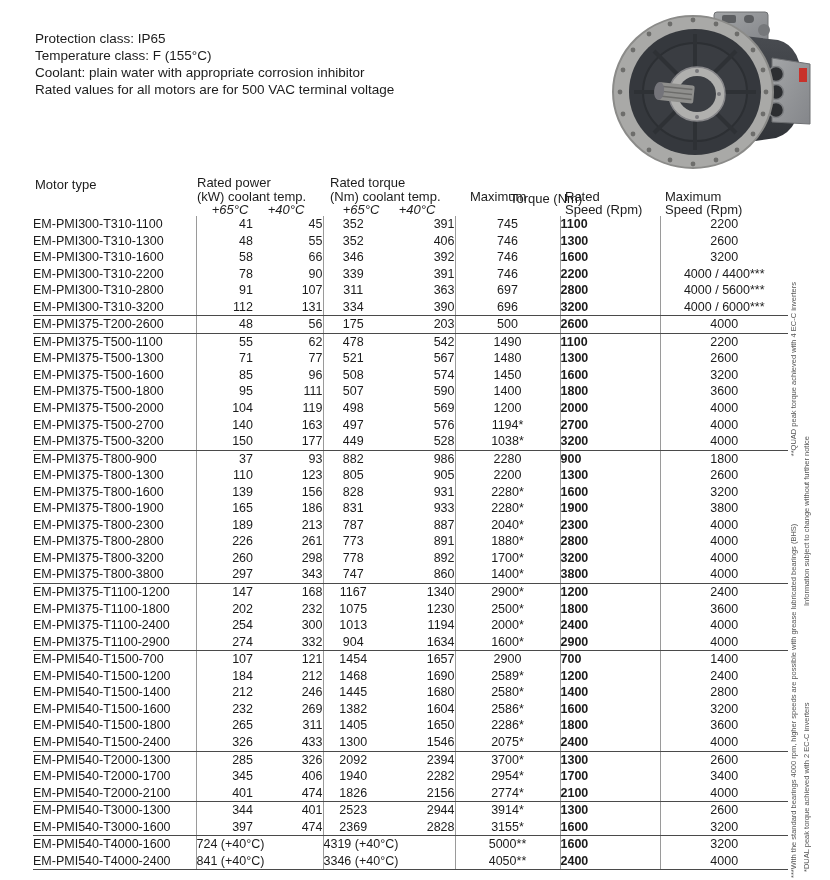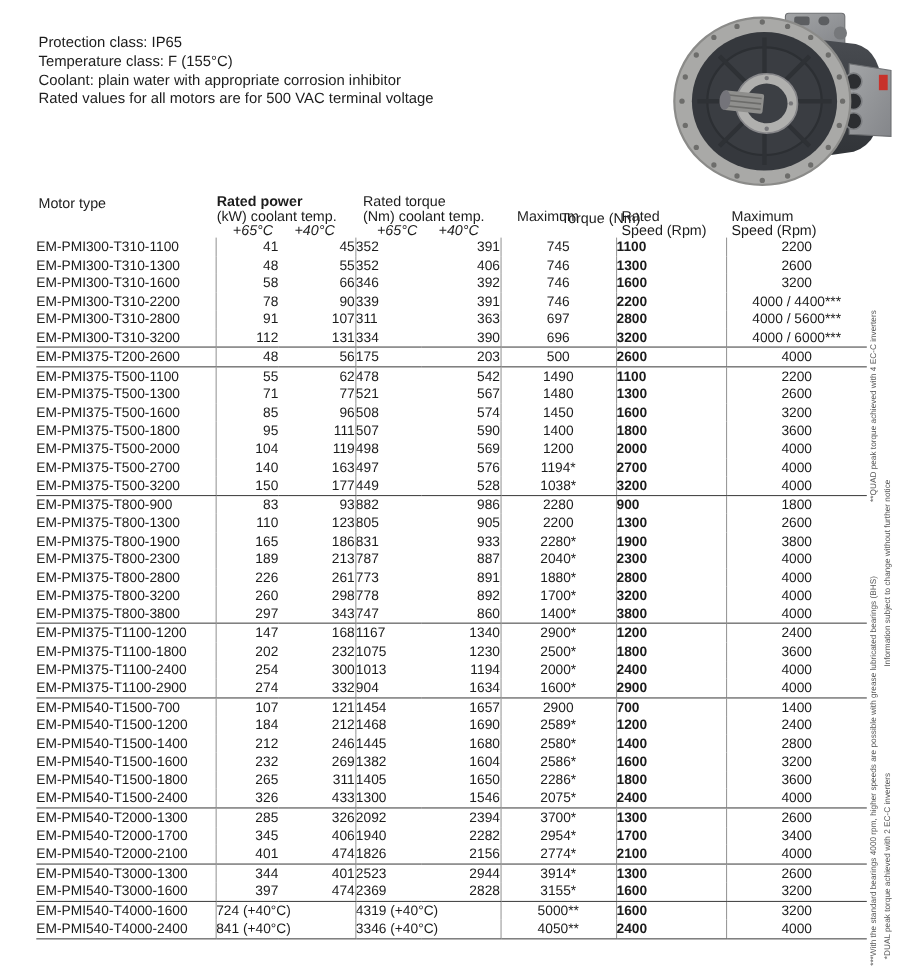--- a/index.html
+++ b/index.html
@@ -21,21 +21,21 @@
     border-collapse:collapse;table-layout:fixed;
   }
   table.spec td{
     padding:0;font-size:12.5px;line-height:16.55px;height:16.55px;
     white-space:nowrap;overflow:hidden;color:#1b1b1b;
   }
   tr.row{height:16.55px;}
   td.c-model{text-align:left;}
   td.c-p65{text-align:right;padding-right:11px;border-left:1px solid #9a9a9a;}
   td.c-p40{text-align:right;padding-right:19px;}
-  td.c-t65{text-align:left;padding-right:6px;border-left:1px solid #9a9a9a;}
+  td.c-t65{text-align:center;padding-right:6px;border-left:1px solid #9a9a9a;}
   td.c-t40{text-align:right;padding-right:13px;}
   td.c-maxt{text-align:center;border-left:1px solid #9a9a9a;}
   td.c-rs{text-align:left;border-left:1px solid #9a9a9a;font-weight:bold;}
   td.c-ms{text-align:center;border-left:1px solid #9a9a9a;}
   td.c-pmerge{text-align:left;border-left:1px solid #9a9a9a;}
   td.c-tmerge{border-left:1px solid #9a9a9a;}
   tr.group-end td{border-bottom:1.5px solid #4a4a4a;}
   
   .vnote{
     position:absolute;transform-origin:0 0;transform:rotate(-90deg);
@@ -144,21 +144,21 @@
         <line x1="64" y1="82" x2="96" y2="82" stroke="#6c6c6a" stroke-width="1.5"></line>
         <line x1="64" y1="87" x2="96" y2="87" stroke="#6c6c6a" stroke-width="1.5"></line>
         <line x1="64" y1="92" x2="96" y2="92" stroke="#6c6c6a" stroke-width="1.5"></line>
         <ellipse cx="63" cy="87" rx="5" ry="9" fill="#74747a"></ellipse>
       </g>
     </svg>
   </div>
 
   <span class="th" style="left:35px;top:178px;">Motor type</span>
 
-  <span class="th" style="left:197px;top:176px;font-weight:bold;">Rated power</span>
+  <span class="th" style="left:197px;top:176px;">Rated power</span>
   <span class="th" style="left:197px;top:190px;">(kW) coolant temp.</span>
   <span class="th center" style="left:230px;top:203px;">+65°C</span>
   <span class="th center" style="left:286px;top:203px;">+40°C</span>
 
   <span class="th" style="left:330px;top:176px;">Rated torque</span>
   <span class="th" style="left:330px;top:190px;">(Nm) coolant temp.</span>
   <span class="th center" style="left:361px;top:203px;">+65°C</span>
   <span class="th center" style="left:417px;top:203px;">+40°C</span>
 
   <span class="th" style="left:470px;top:190px;">Maximum</span>
@@ -317,39 +317,49 @@
           <td class="c-p65">150</td>
           <td class="c-p40">177</td>
           <td class="c-t65">449</td>
           <td class="c-t40">528</td>
           <td class="c-maxt">1038*</td>
           <td class="c-rs">3200</td>
           <td class="c-ms">4000</td>
         </tr>
         <tr class="row">
           <td class="c-model">EM-PMI375-T800-900</td>
-          <td class="c-p65">83</td>
+          <td class="c-p65">37</td>
           <td class="c-p40">93</td>
           <td class="c-t65">882</td>
           <td class="c-t40">986</td>
           <td class="c-maxt">2280</td>
           <td class="c-rs">900</td>
           <td class="c-ms">1800</td>
         </tr>
         <tr class="row">
           <td class="c-model">EM-PMI375-T800-1300</td>
           <td class="c-p65">110</td>
           <td class="c-p40">123</td>
           <td class="c-t65">805</td>
           <td class="c-t40">905</td>
           <td class="c-maxt">2200</td>
           <td class="c-rs">1300</td>
           <td class="c-ms">2600</td>
         </tr>
         <tr class="row">
+          <td class="c-model">EM-PMI375-T800-1600</td>
+          <td class="c-p65">139</td>
+          <td class="c-p40">156</td>
+          <td class="c-t65">828</td>
+          <td class="c-t40">931</td>
+          <td class="c-maxt">2280*</td>
+          <td class="c-rs">1600</td>
+          <td class="c-ms">3200</td>
+        </tr>
+        <tr class="row">
           <td class="c-model">EM-PMI375-T800-1900</td>
           <td class="c-p65">165</td>
           <td class="c-p40">186</td>
           <td class="c-t65">831</td>
           <td class="c-t40">933</td>
           <td class="c-maxt">2280*</td>
           <td class="c-rs">1900</td>
           <td class="c-ms">3800</td>
         </tr>
         <tr class="row">

